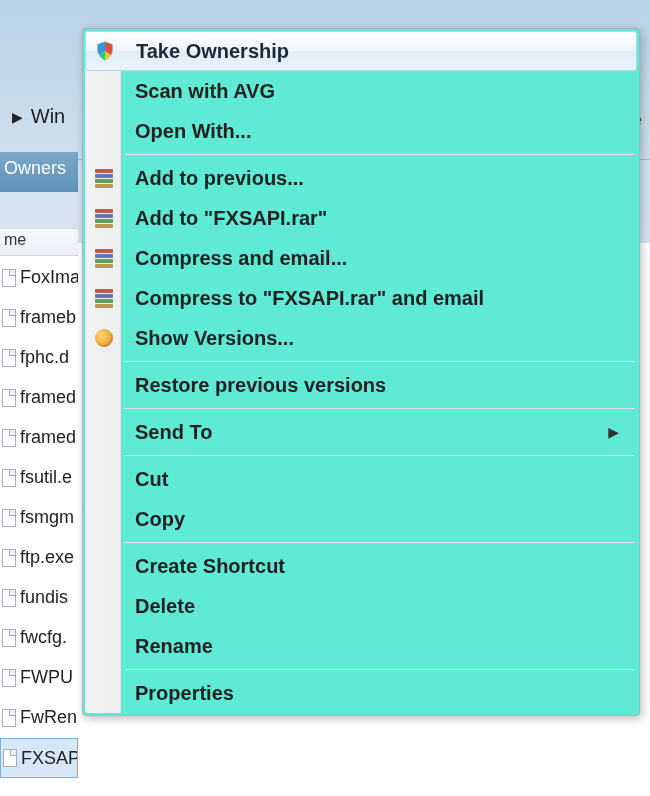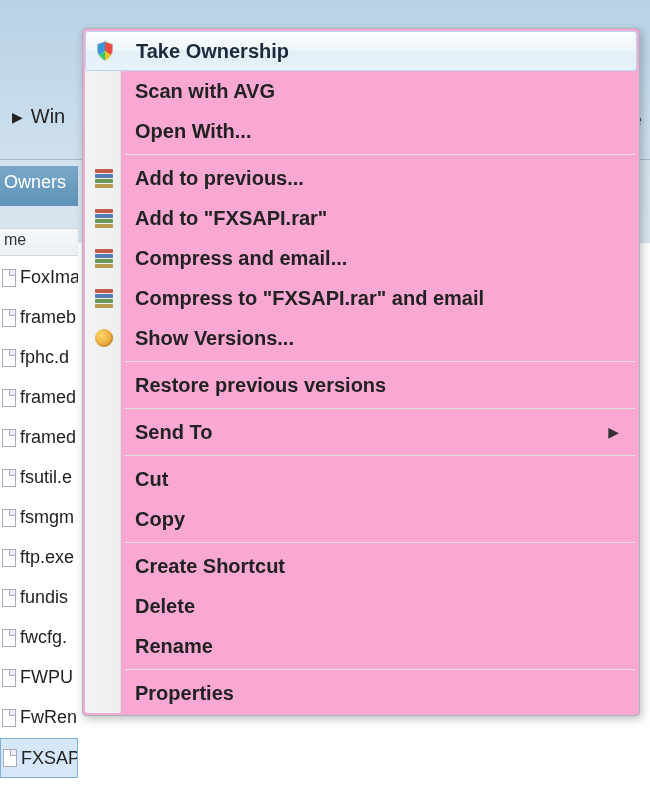--- a/index.html
+++ b/index.html
@@ -29,21 +29,21 @@
       color: #222;
       display: flex;
       align-items: center;
       gap: 8px;
     }
     .bg-breadcrumb .arrow {
       font-size: 14px;
     }
     .bg-toolbar {
       position: absolute;
-      top: 166px;
+      top: 152px;
       left: 0;
       width: 78px;
       height: 40px;
       background: linear-gradient(to bottom, #7aa8c9, #5e92b8);
       color: #fff;
       font-size: 18px;
       padding: 6px 6px 6px 4px;
       white-space: nowrap;
       overflow: hidden;
     }
@@ -100,21 +100,21 @@
       background: #d6e8f7;
       border: 1px solid #7fb1d8;
     }
 
     
     .context-menu {
       position: absolute;
       top: 28px;
       left: 82px;
       width: 558px;
-      background: #f9a8d4;
+      background: #5eead4;
       border: 1px solid #a7b3bd;
       border-radius: 4px;
       box-shadow: 2px 3px 10px rgba(0,0,0,0.25);
       padding: 2px;
     }
     .context-menu .icon-strip {
       position: absolute;
       top: 2px;
       bottom: 2px;
       left: 2px;

